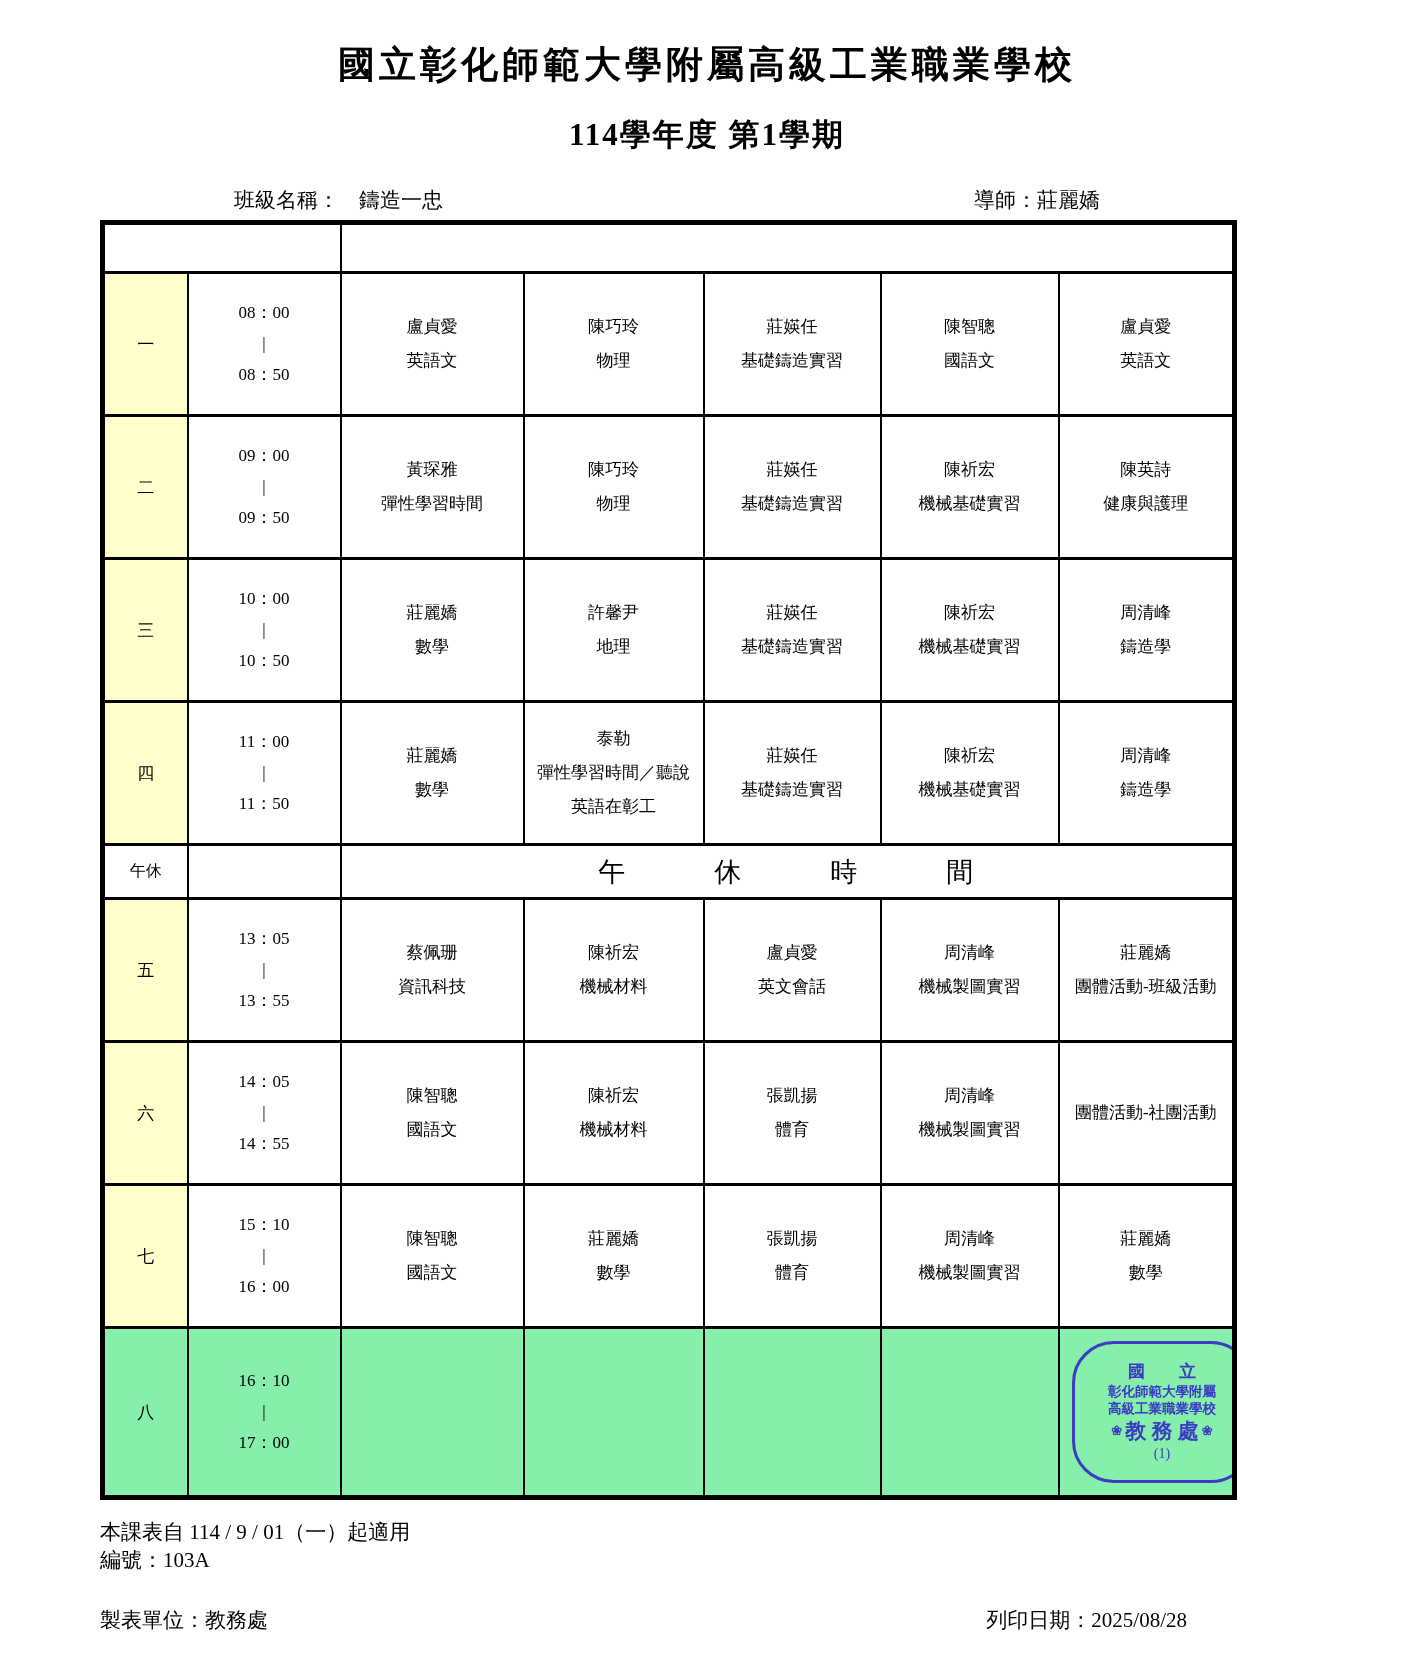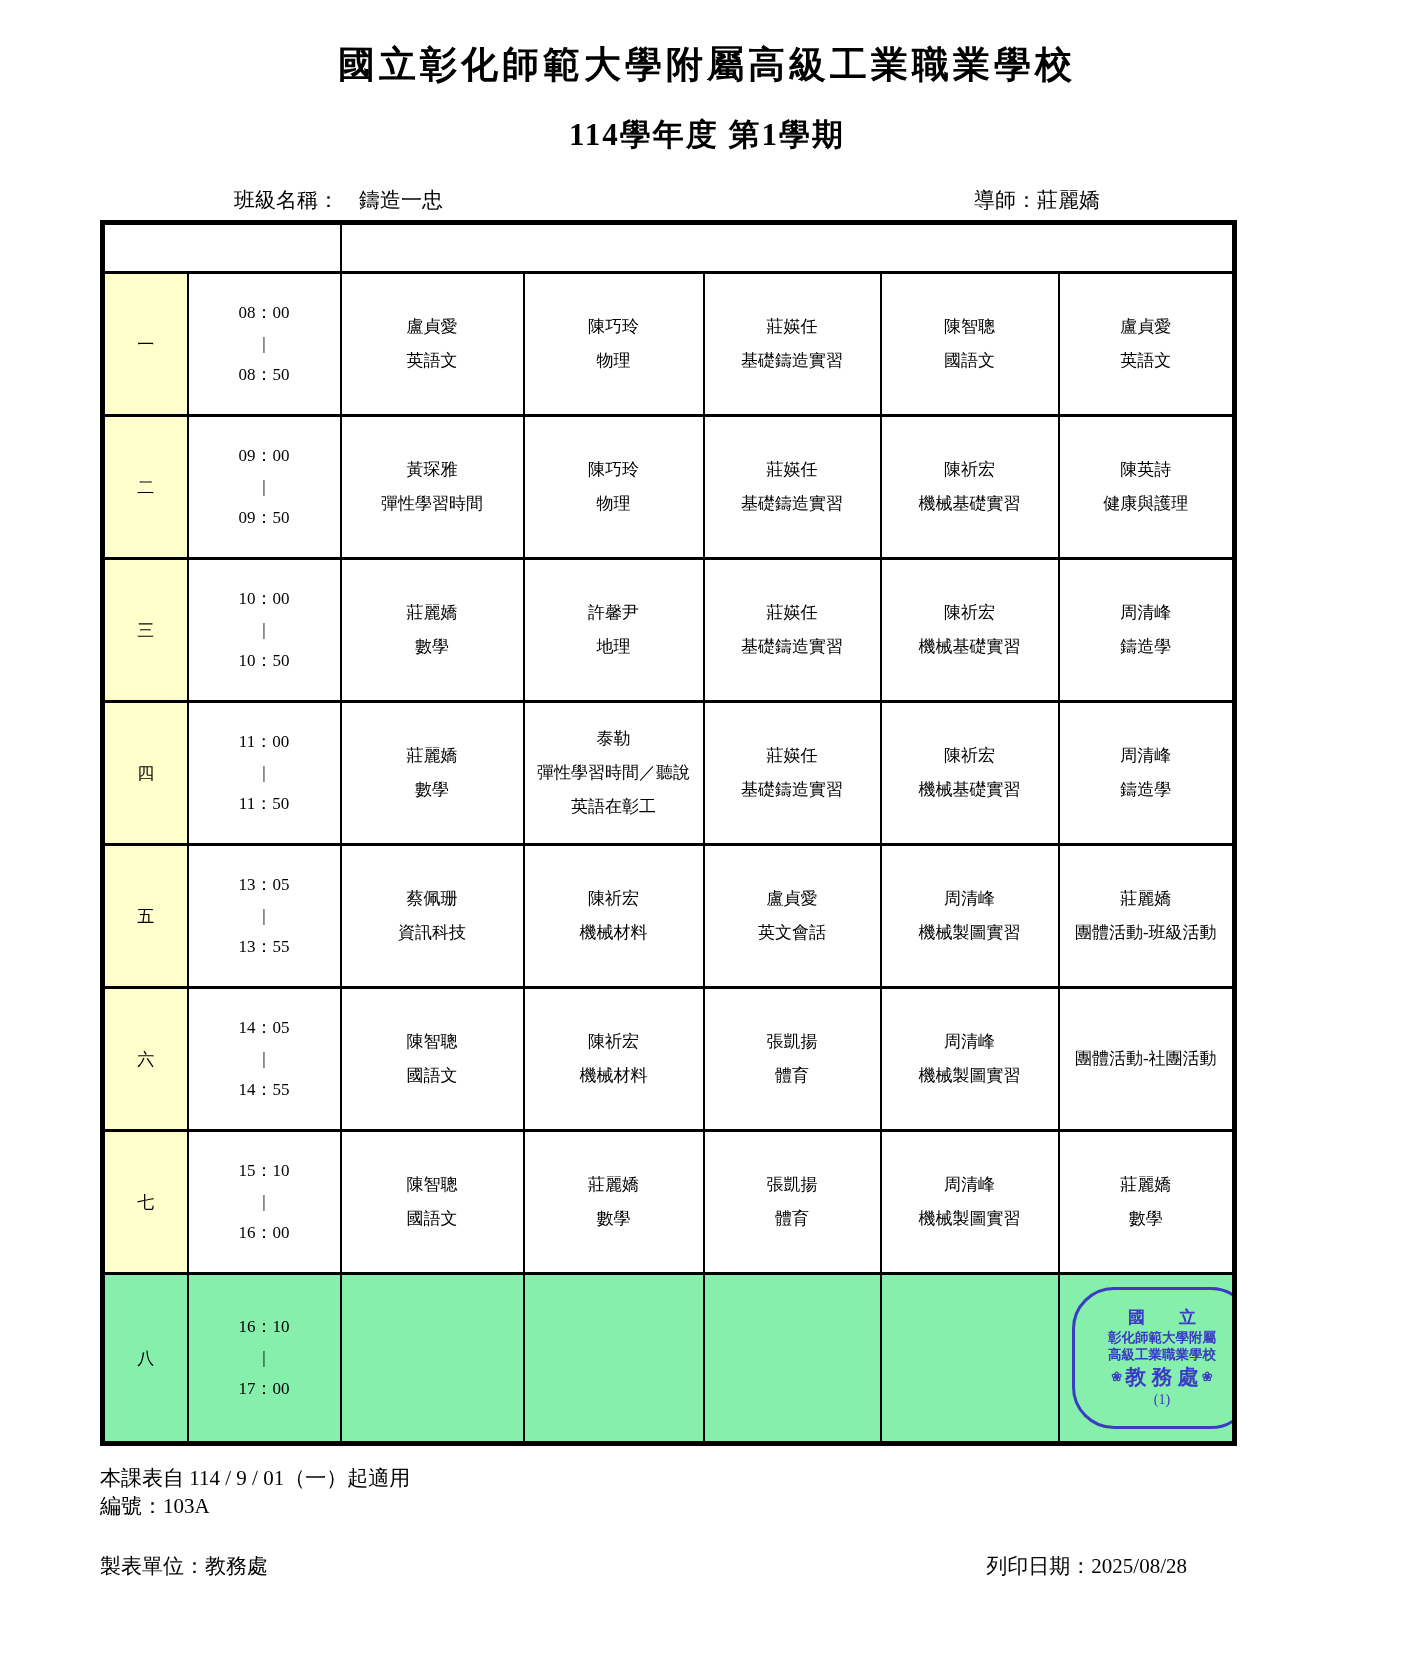--- a/index.html
+++ b/index.html
@@ -187,20 +187,25 @@
     <td class="dc">
           <div class="t">陳祈宏</div>
           <div class="s">機械基礎實習</div>
         </td>
     <td class="dc">
           <div class="t">周清峰</div>
           <div class="s">鑄造學</div>
         </td>
   </tr>
 
+  <tr class="r-lunch">
+    <td>午休</td>
+    <td></td>
+    <td colspan="5" class="lunch-label">午　　　休　　　時　　　間</td>
+  </tr>
 
   <tr class="r-period">
     <td class="pc">五</td>
     <td class="tc">
       <div>13：05</div>
       <div class="sep">|</div>
       <div>13：55</div>
     </td>
     <td class="dc">
           <div class="t">蔡佩珊</div>

